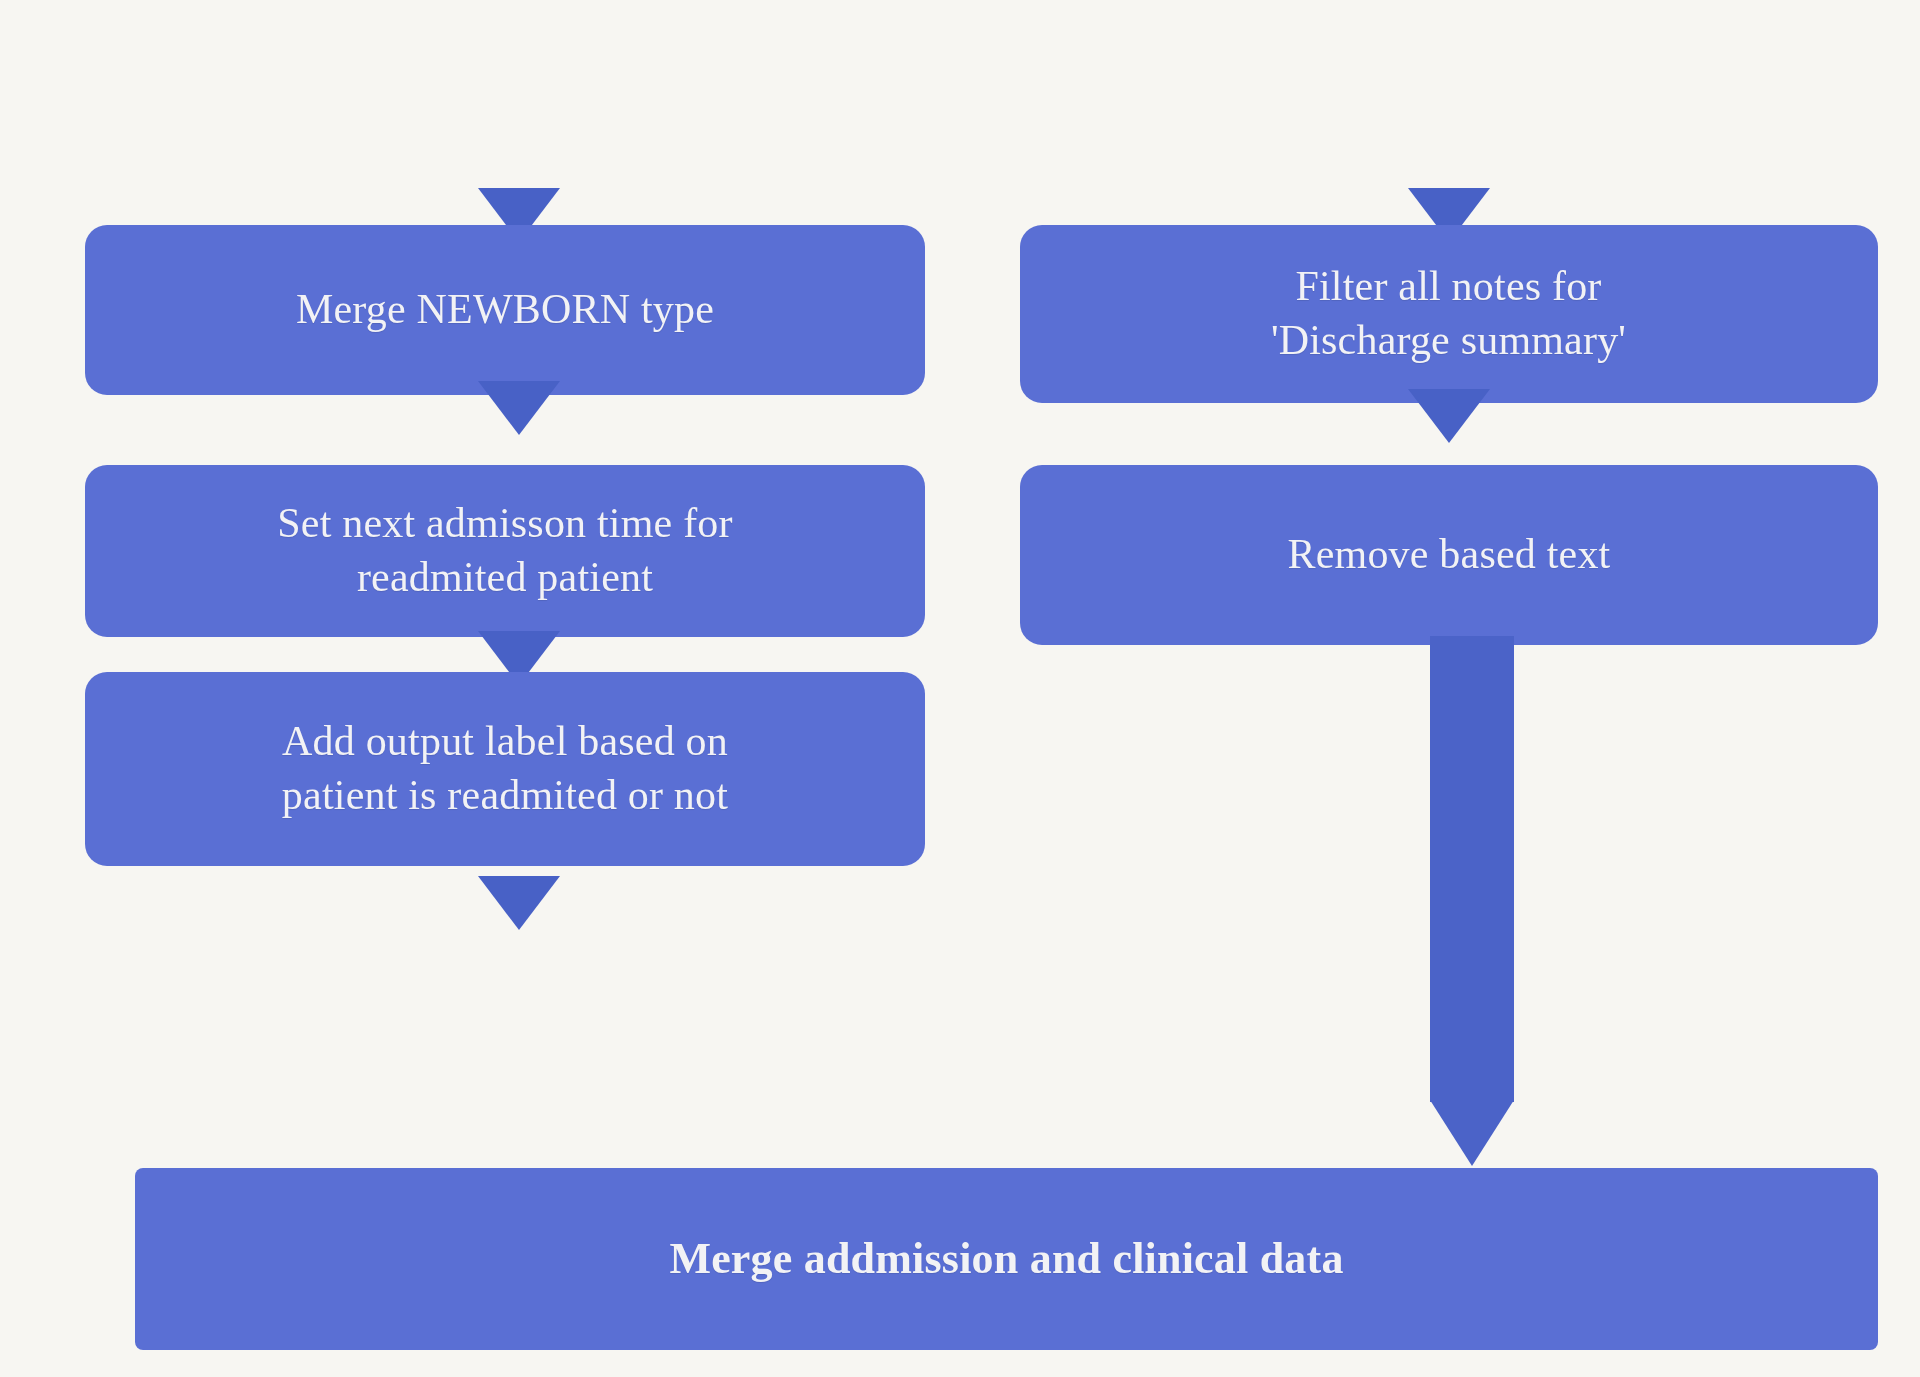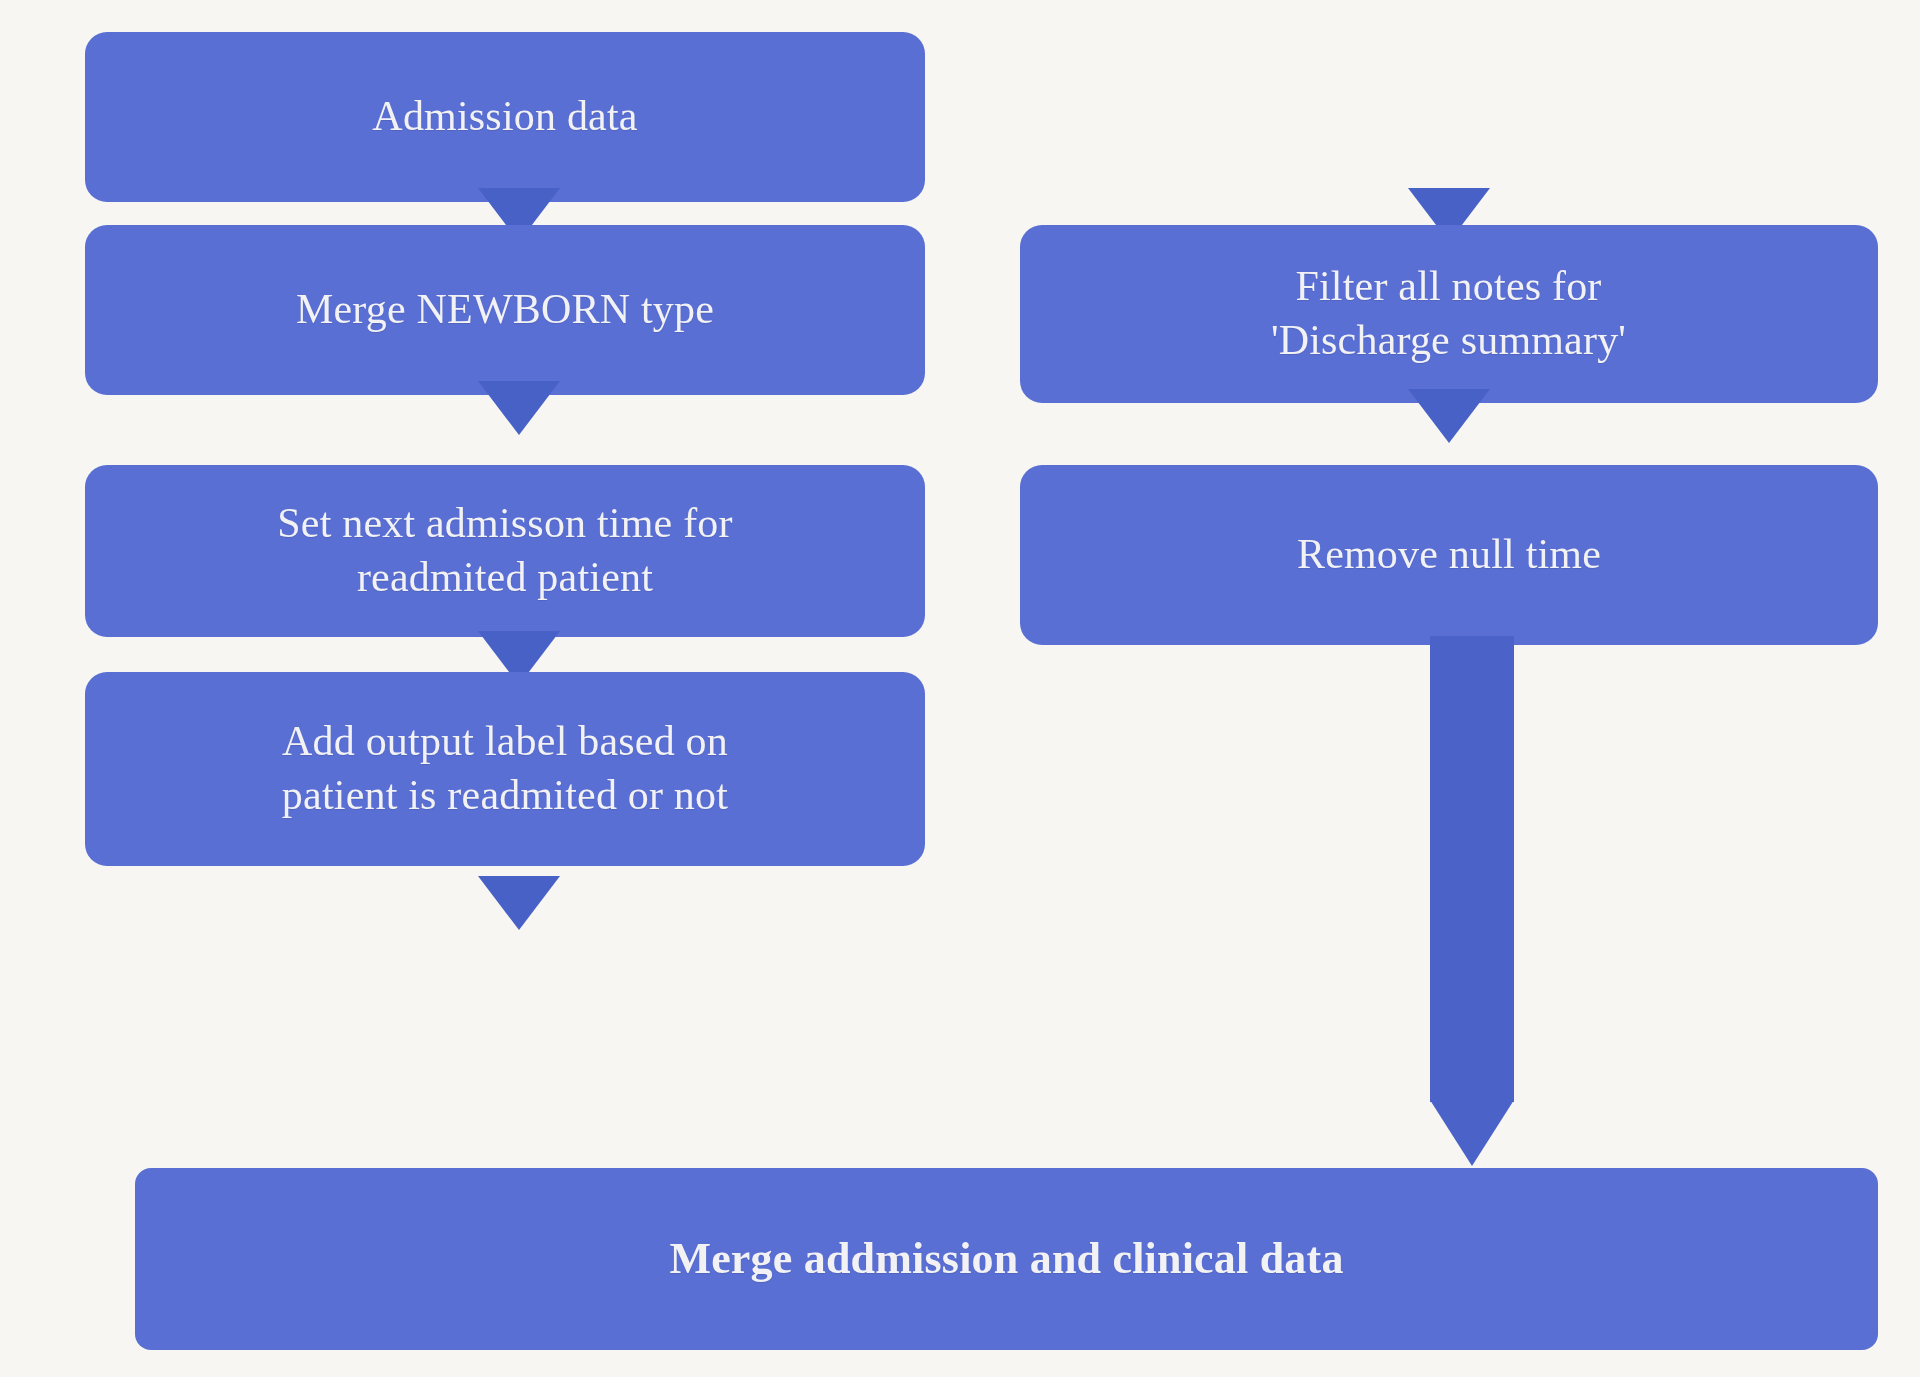--- a/index.html
+++ b/index.html
@@ -29,21 +29,21 @@
     line-height: 1.28;
     font-size: 42px;
     letter-spacing: 0.2px;
     box-sizing: border-box;
     padding: 6px 26px;
     text-shadow: 0 1px 1px rgba(0,0,0,0.10);
   }
   .node.merge {
     font-weight: bold;
     font-size: 44px;
-    border-radius: 16px;
+    border-radius: 8px;
   }
   .node-label {
     display: block;
     white-space: pre-line;
   }
 
   
   .arrow-tri {
     position: absolute;
     width: 0;
@@ -70,23 +70,20 @@
     border-left: 42px solid transparent;
     border-right: 42px solid transparent;
     border-top: 66px solid #4b63c8;
   }
 </style>
 </head>
 <body>
 
 <div id="canvas">
 
-  <div class="node" style="left:85px; top:32px; width:840px; height:170px;">
-    <span class="node-label">Admission data</span>
-  </div>
 
   <div class="arrow-tri" style="left:478px; top:188px;"></div>
 
   <div class="node" style="left:85px; top:225px; width:840px; height:170px;">
     <span class="node-label">Merge NEWBORN type</span>
   </div>
 
   <div class="arrow-tri" style="left:478px; top:381px;"></div>
 
   <div class="node" style="left:85px; top:465px; width:840px; height:172px;">
@@ -107,21 +104,21 @@
   <div class="arrow-tri" style="left:1408px; top:188px;"></div>
 
   <div class="node" style="left:1020px; top:225px; width:858px; height:178px;padding-left:25px;">
     <span class="node-label">Filter all notes for
 'Discharge summary'</span>
   </div>
 
   <div class="arrow-tri" style="left:1408px; top:389px;"></div>
 
   <div class="node" style="left:1020px; top:465px; width:858px; height:180px;">
-    <span class="node-label">Remove null time</span>
+    <span class="node-label">Remove based text</span>
   </div>
 
   <div class="arrow-long" style="left:1430px; top:636px; width:84px; height:530px;">
     <div class="shaft" style="height:466px;"></div>
     <div class="head" style="top:464px;"></div>
   </div>
 
   <div class="node merge" style="left:135px; top:1168px; width:1743px; height:182px;">
     <span class="node-label">Merge addmission and clinical data</span>
   </div>

